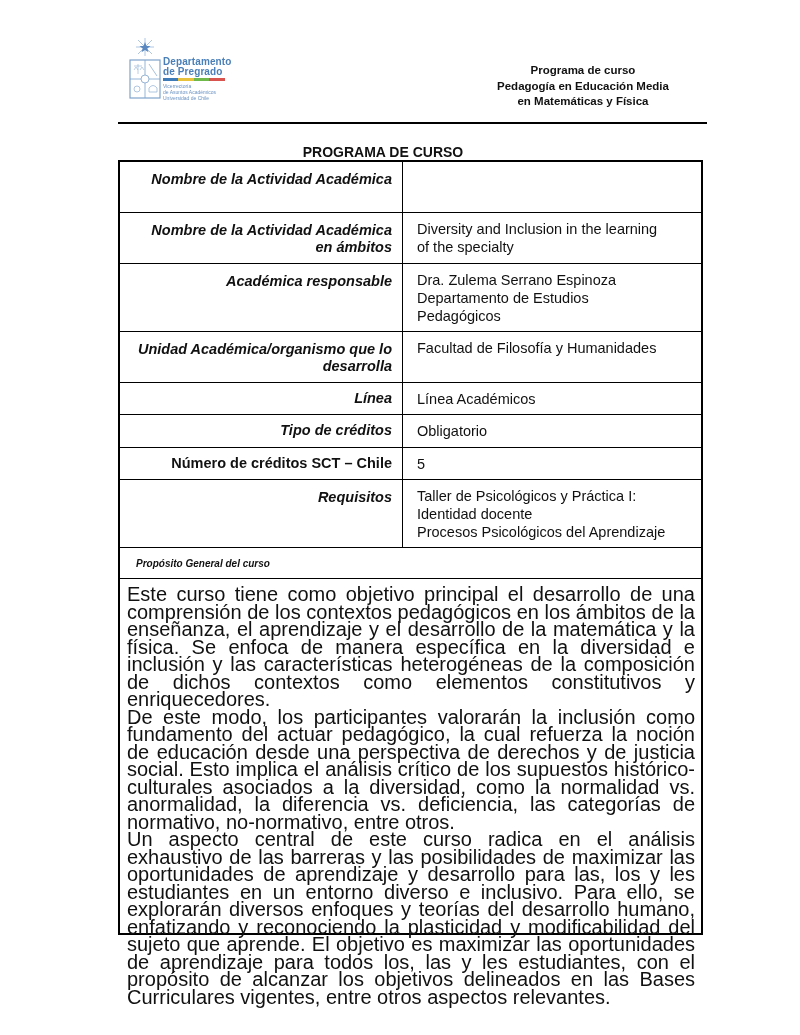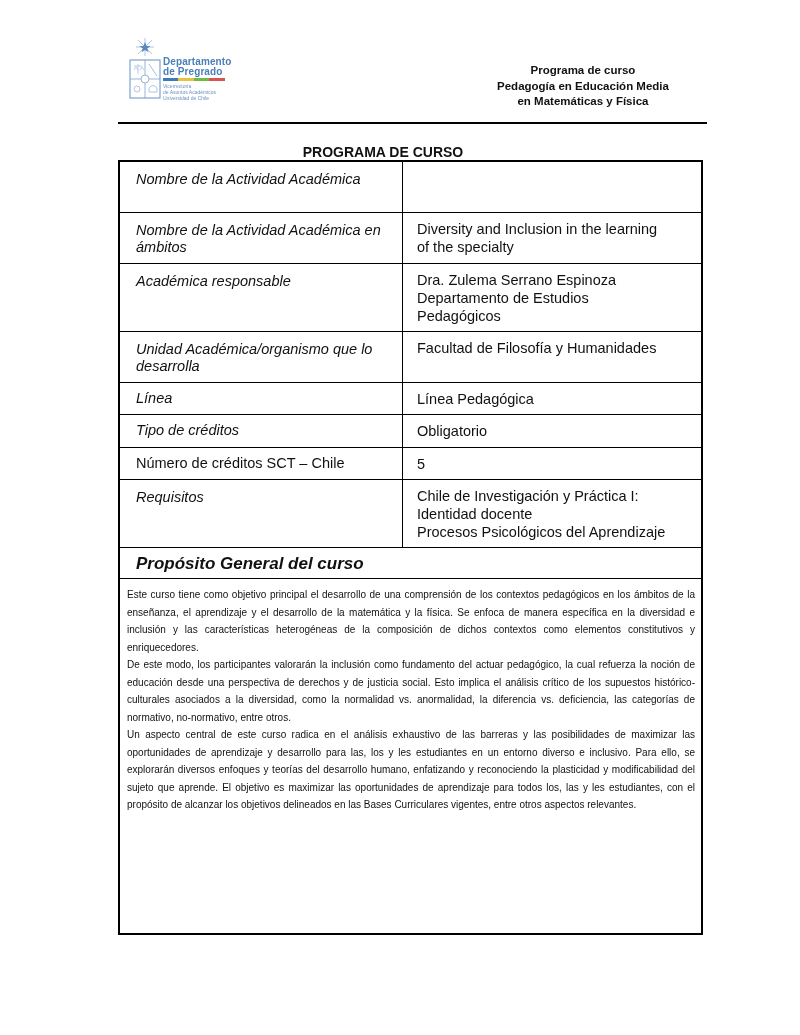--- a/index.html
+++ b/index.html
@@ -14,25 +14,25 @@
   .logo-sub { font-size: 5px; line-height: 6px; color: #6a93c2; }
   .header-right { position: absolute; left: 478px; top: 63px; width: 210px; text-align: center;
                   font-size: 11.5px; font-weight: bold; line-height: 15.5px; }
   .hrule { position: absolute; left: 118px; top: 122px; width: 589px; height: 2px; background: #000; }
   .doc-title { position: absolute; left: 118px; top: 144px; width: 530px; text-align: center;
                font-size: 14px; font-weight: bold; }
   .table { position: absolute; left: 118px; top: 160px; width: 585px; border: 2px solid #000; box-sizing: border-box; }
   .row { display: flex; border-bottom: 1.5px solid #000; box-sizing: border-box; }
   .row:last-child { border-bottom: none; }
   .cell-l { width: 283px; border-right: 1.5px solid #000; box-sizing: border-box; padding: 9px 10px 6px 16px;
-            font-size: 14.5px; font-weight: normal; font-style: italic; line-height: 17px; }
+            font-size: 14.5px; font-weight: bold; font-style: italic; line-height: 17px; text-align: right; }
   .cell-l.upright { font-style: normal; }
   .cell-r { flex: 1; padding: 7px 8px 6px 14px; font-size: 14.5px; line-height: 18px; }
-  .full { flex: 1; padding: 7px 10px 6px 16px; font-size: 17px; font-weight: bold; font-style: italic; line-height: 17px; }
-  .para { flex: 1; padding: 7px 6px 8px 7px; font-size: 10px; line-height: 17.5px; text-align: justify; }
+  .full { flex: 1; padding: 7px 10px 6px 16px; font-size: 10px; font-weight: bold; font-style: italic; line-height: 17px; }
+  .para { flex: 1; padding: 7px 6px 8px 7px; font-size: 20px; line-height: 17.5px; text-align: justify; }
   .para p { margin: 0; }
 </style>
 </head>
 <body>
 
 <div class="logo">
   <svg width="36" height="70" viewBox="0 0 36 70">
     <g stroke="#9bb8d8" stroke-width="0.8" fill="none">
       <line x1="18" y1="2" x2="18" y2="20"></line>
         <line x1="9" y1="11" x2="27" y2="11"></line>
@@ -89,39 +89,39 @@
   </div>
   <div class="row" style="height:51px">
     <div class="cell-l">Unidad Académica/organismo que lo  desarrolla</div>
     <div class="cell-r">
       <div>Facultad de Filosofía y Humanidades</div>
     </div>
   </div>
   <div class="row" style="height:32px">
     <div class="cell-l" style="padding-top:7px">Línea</div>
     <div class="cell-r">
-      <div>Línea Pedagógica</div>
+      <div>Línea Académicos</div>
     </div>
   </div>
   <div class="row" style="height:33px">
     <div class="cell-l" style="padding-top:7px">Tipo de créditos</div>
     <div class="cell-r">
       <div>Obligatorio</div>
     </div>
   </div>
   <div class="row" style="height:32px">
     <div class="cell-l upright" style="padding-top:7px">Número de créditos SCT – Chile</div>
     <div class="cell-r">
       <div>5</div>
     </div>
   </div>
   <div class="row" style="height:68px">
     <div class="cell-l">Requisitos</div>
     <div class="cell-r">
-      <div>Chile de Investigación y Práctica I:</div>
+      <div>Taller de Psicológicos y Práctica I:</div>
       <div>Identidad  docente</div>
       <div>Procesos Psicológicos del Aprendizaje</div>
     </div>
   </div>
   <div class="row" style="height:31px">
     <div class="full">Propósito General del curso</div>
   </div>
   <div class="row" style="height:354px">
     <div class="para">
       <p>Este curso tiene como objetivo principal el desarrollo de una comprensión de los contextos pedagógicos en los ámbitos de la enseñanza, el aprendizaje y el desarrollo de la matemática y la física. Se enfoca de manera específica en la diversidad e inclusión y las características heterogéneas de la  composición de dichos contextos como elementos constitutivos y enriquecedores.</p>

